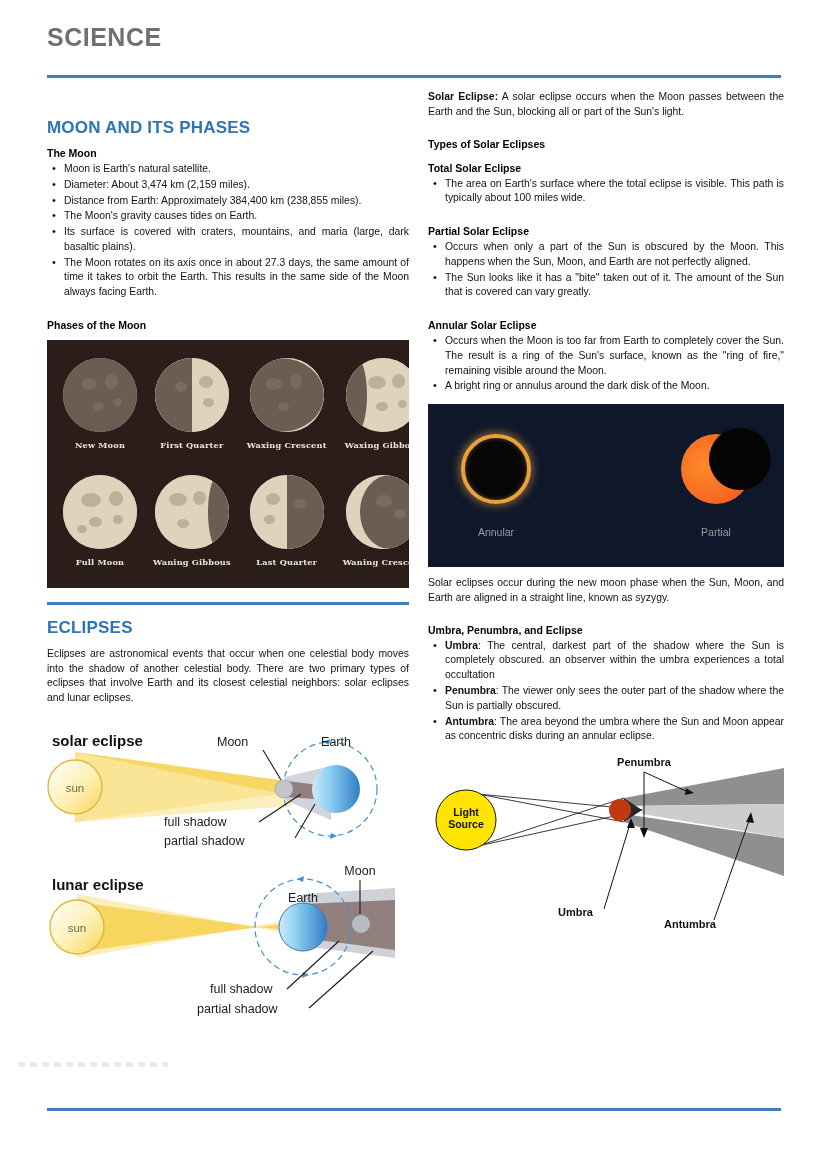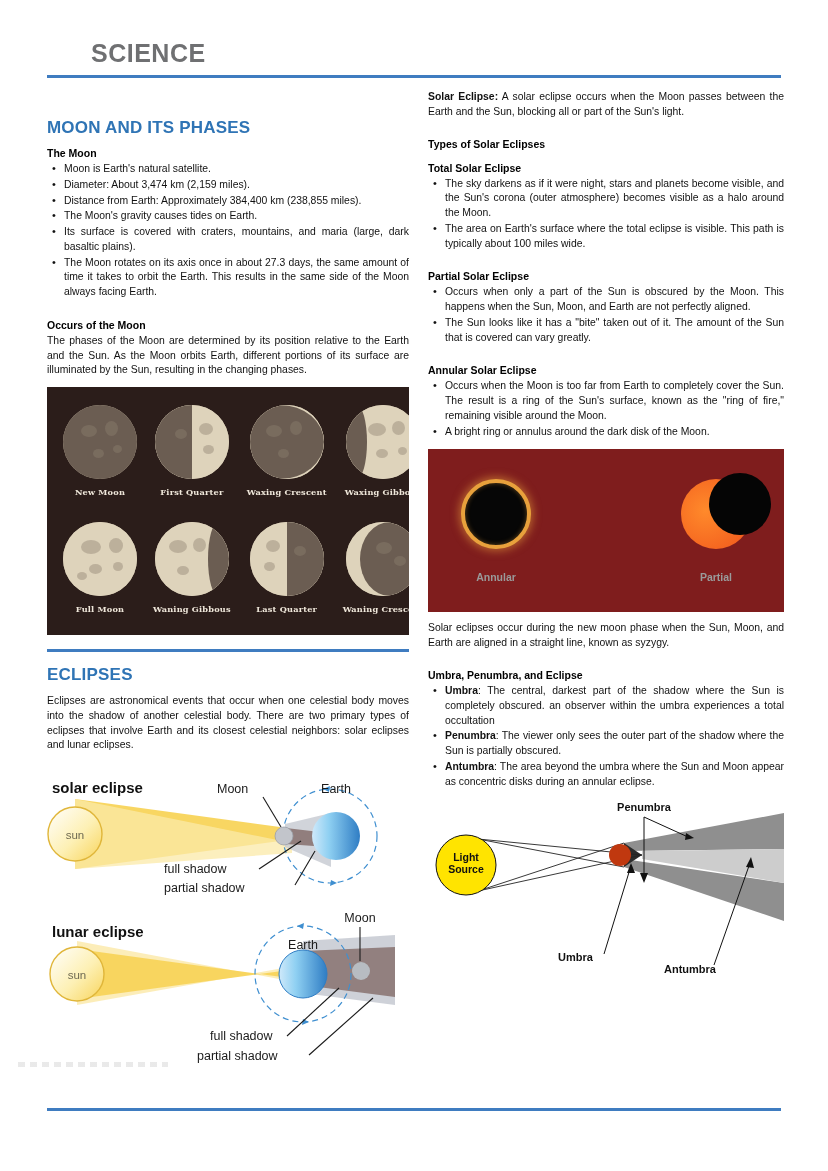--- a/index.html
+++ b/index.html
@@ -10,21 +10,21 @@
     background: #ffffff;
     font-family: "Liberation Sans", sans-serif;
     color: #1a1a1a;
     position: relative;
     overflow: hidden;
   }
   .page { position: absolute; left: 0; top: 0; width: 828px; height: 1171px; }
 
   
   .masthead {
-    position: absolute; left: 47px; top: 40px; width: 734px; margin-left: 44px;
+    position: absolute; left: 47px; top: 24px; width: 734px;
   }
   .masthead-title {
     font-size: 25px; font-weight: bold; letter-spacing: .5px;
     color: #6f7072; line-height: 1.05; margin: 0;
   }
   .rule-top {
     position: absolute; left: 47px; top: 75px; width: 734px; height: 2.5px;
     background: #3f7cc0;
   }
   .rule-bottom {
@@ -91,22 +91,22 @@
     position: absolute; border-radius: 50%; background: #8e8171;
   }
   .moon-label {
     margin-top: 8px; font-family: "DejaVu Serif", "Liberation Serif", serif;
     font-size: 8.2px; font-weight: bold; color: #efe7da; letter-spacing: .2px;
     white-space: nowrap;
   }
 
   
   .eclipse-photos {
-    width: 356px; height: 163px; background: #7f1d1d;
-    position: relative; margin: 10px 0 9px 0; overflow: hidden; font-weight: bold;
+    width: 356px; height: 163px; background: #0f172a;
+    position: relative; margin: 10px 0 9px 0; overflow: hidden;
   }
   .ep-item { position: absolute; top: 22px; width: 108px; text-align: center; }
   .ep-1 { left: 14px; }  .ep-2 { left: 124px; }  .ep-3 { left: 234px; }
   .ep-art { height: 86px; display:flex; align-items:center; justify-content:center; }
   .annular-ring {
     width: 70px; height: 70px; border-radius: 50%;
     border: 4px solid #e8a13c;
     box-shadow: 0 0 9px 2px rgba(232,161,60,.55), inset 0 0 5px rgba(232,161,60,.4);
     background: #060606;
   }
@@ -157,22 +157,21 @@
     <ul class="bullets">
       <li>Moon is Earth's natural satellite.</li>
       <li>Diameter: About 3,474 km (2,159 miles).</li>
       <li>Distance from Earth: Approximately 384,400 km (238,855 miles).</li>
       <li>The Moon's gravity causes tides on Earth.</li>
       <li>Its surface is covered with craters, mountains, and maria (large, dark basaltic plains).</li>
       <li>The Moon rotates on its axis once in about 27.3 days, the same amount of time it takes to orbit the Earth. This results in the same side of the Moon always facing Earth.</li>
     </ul>
 
     <div class="gap-sm"></div>
-    <h3 class="sub">Occurs of the Moon</h3>
-    <p class="body">The phases of the Moon are determined by its position relative to the Earth and the Sun. As the Moon orbits Earth, different portions of its surface are illuminated by the Sun, resulting in the changing phases.</p>
+    <h3 class="sub">Phases of the Moon</h3>
 
     <div class="moon-figure">
       <div class="moon-grid">
 
         <div class="moon-cell">
           <div class="moon-disc">
             <div class="moon-dark"></div>
             <div class="moon-craters">
                 <span style="left:18px;top:20px;width:16px;height:12px;"></span>
                 <span style="left:42px;top:16px;width:13px;height:15px;"></span>
@@ -372,21 +371,20 @@
   <div class="col-right">
 
     <p class="body"><b>Solar Eclipse:</b><span> A solar eclipse occurs when the Moon passes between the Earth and the Sun, blocking all or part of the Sun's light.</span></p>
 
     <div class="gap-sm"></div>
     <h3 class="sub">Types of Solar Eclipses</h3>
 
     <div class="gap-sm"></div>
     <h3 class="sub">Total Solar Eclipse</h3>
     <ul class="bullets">
-      <li>The sky darkens as if it were night, stars and planets become visible, and the Sun's corona (outer atmosphere) becomes visible as a halo around the Moon.</li>
       <li>The area on Earth's surface where the total eclipse is visible. This path is typically about 100 miles wide.</li>
     </ul>
 
     <div class="gap-sm"></div>
     <h3 class="sub">Partial Solar Eclipse</h3>
     <ul class="bullets">
       <li>Occurs when only a part of the Sun is obscured by the Moon. This happens when the Sun, Moon, and Earth are not perfectly aligned.</li>
       <li>The Sun looks like it has a "bite" taken out of it. The amount of the Sun that is covered can vary greatly.</li>
     </ul>
 

